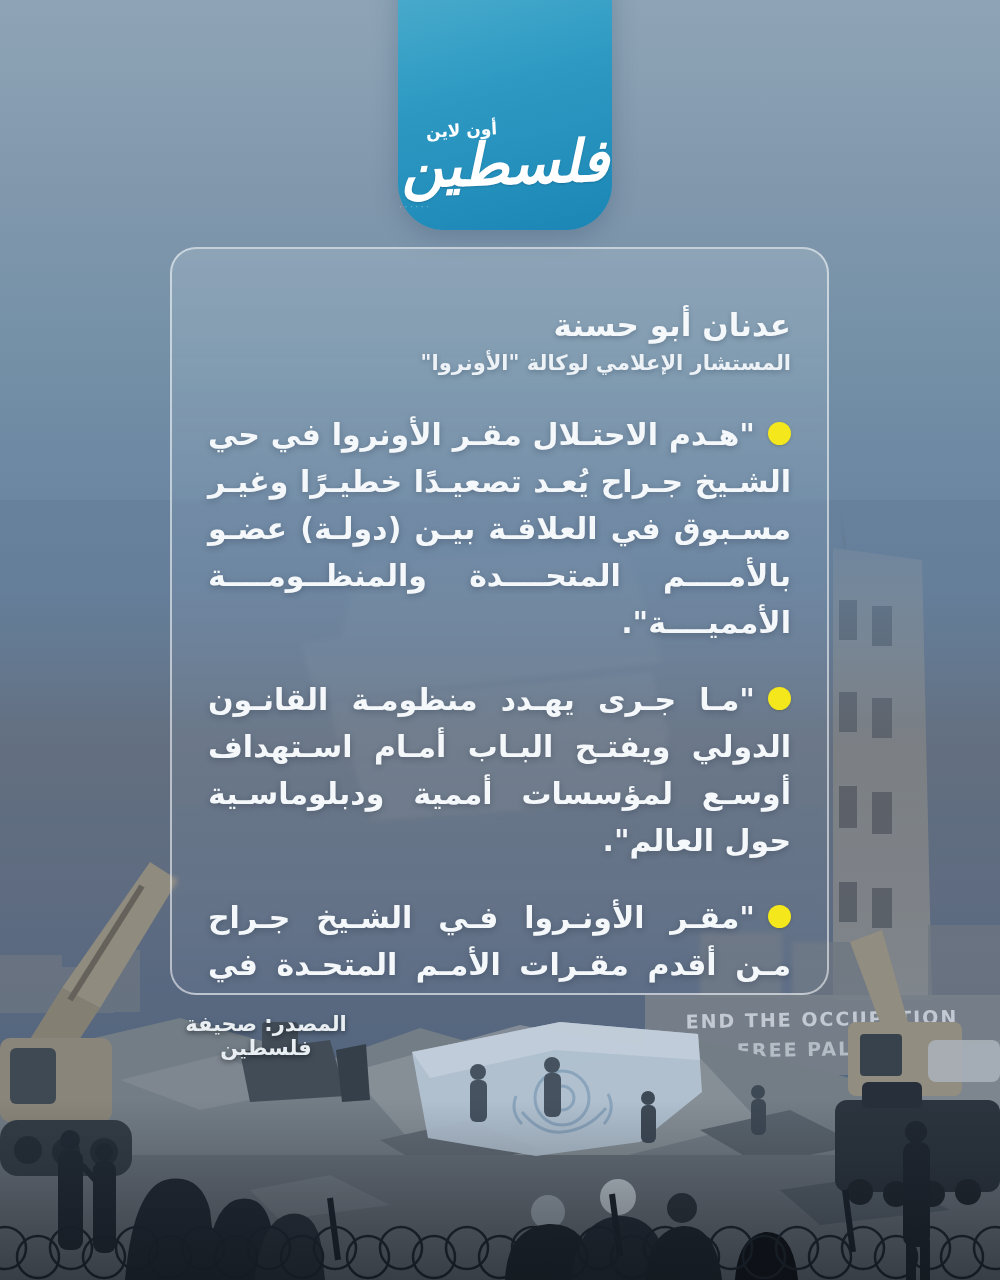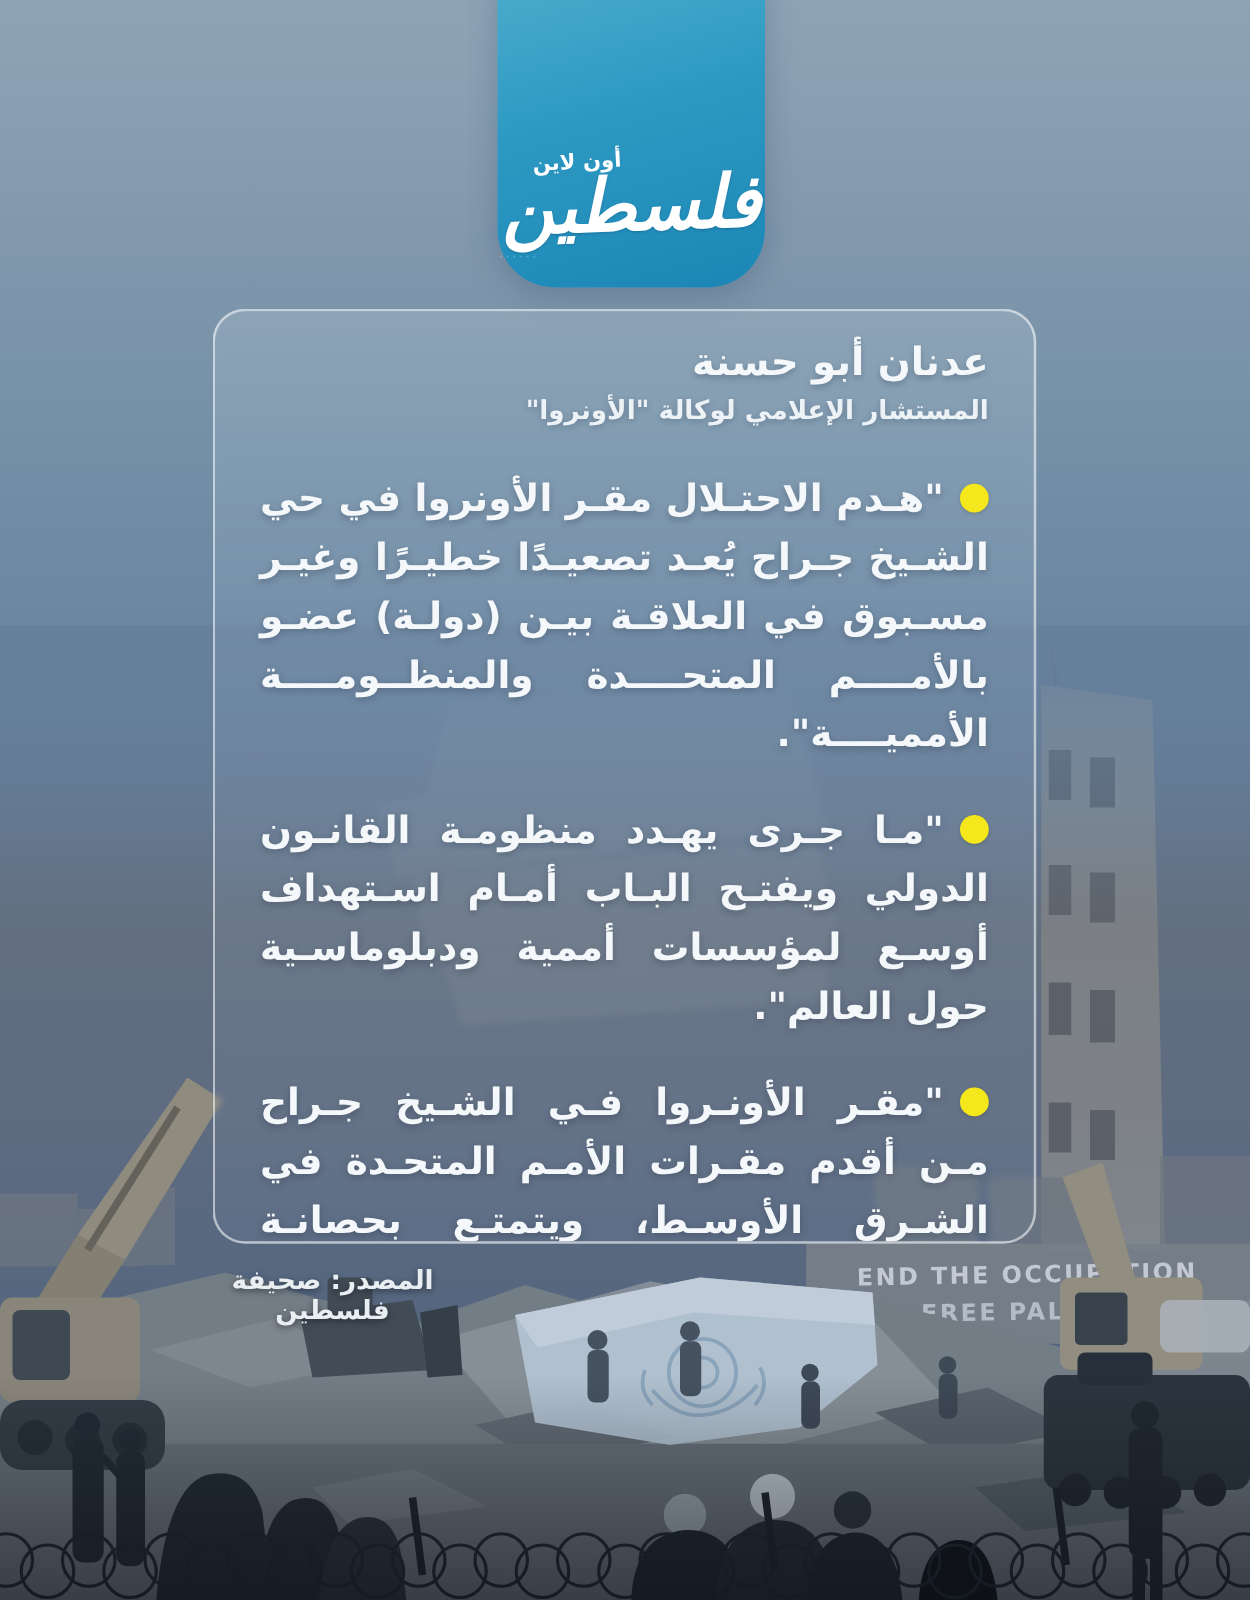--- a/index.html
+++ b/index.html
@@ -26,21 +26,21 @@
     transform:rotate(-2deg);text-shadow:0 1px 2px rgba(0,40,70,.2);
   }
   .logo-watermark{position:absolute;left:0;right:14px;top:258px;text-align:left;font-size:10px;opacity:.28;letter-spacing:3px;}
   
   .card{
     position:absolute;left:170px;top:247px;width:659px;height:748px;
     box-sizing:border-box;border-radius:26px;
     border:2px solid rgba(255,255,255,.55);
     background:linear-gradient(180deg,rgba(236,244,250,.16),rgba(200,216,232,.10) 40%,rgba(168,190,210,.08));
     backdrop-filter:blur(2.5px);
-    padding:23px 36px 20px 36px;direction:rtl;overflow:hidden;
+    padding:58px 36px 20px 36px;direction:rtl;overflow:hidden;
   }
   .speaker-name{font-size:31px;font-weight:700;color:#f5f8fa;text-align:right;text-shadow:0 2px 5px rgba(20,35,55,.25);}
   .speaker-title{font-size:21px;font-weight:700;color:#edf2f7;text-align:right;margin-top:8px;text-shadow:0 2px 5px rgba(20,35,55,.25);}
   .quotes{margin-top:36px;display:flex;flex-direction:column;gap:30px;}
   .quote{
     font-size:30px;font-weight:700;color:#f5f8fa;line-height:47px;
     text-align:justify;text-align-last:right;
     text-shadow:0 2px 6px rgba(20,30,45,.28);
   }
   .quote .dot{

